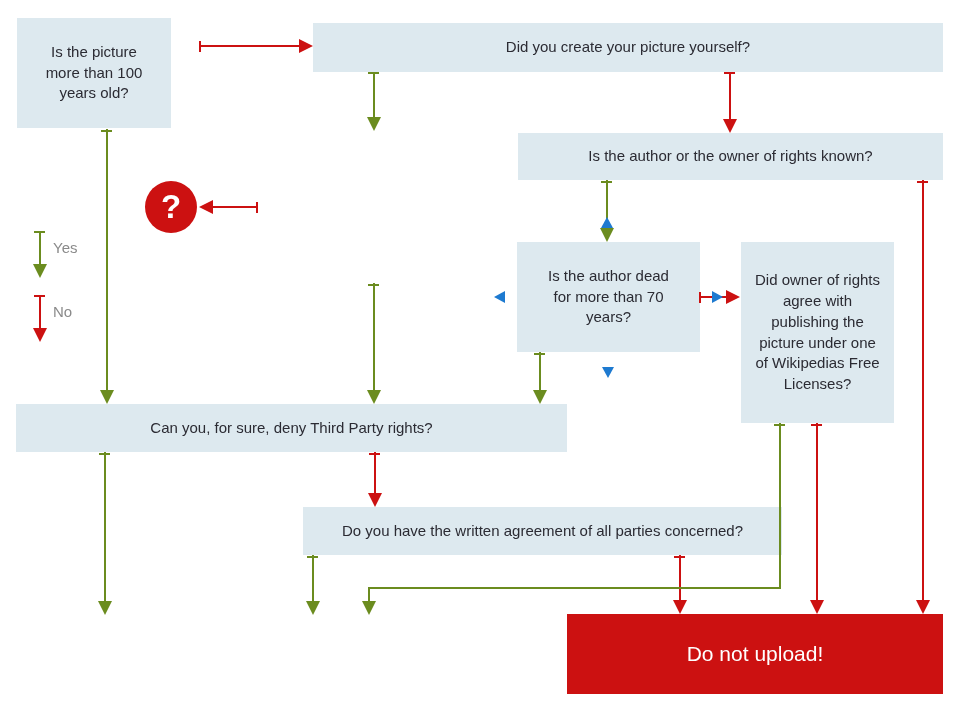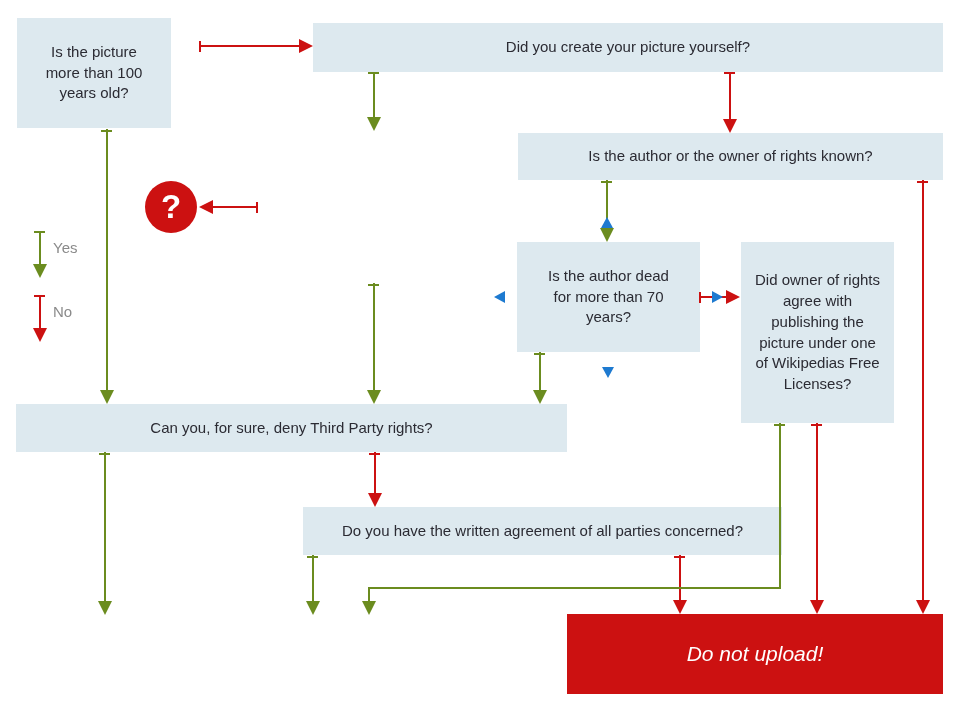--- a/index.html
+++ b/index.html
@@ -59,21 +59,21 @@
 
   <div class="node" style="left:517px;top:242px;width:183px;height:110px;">Is the author dead for more than 70 years?</div>
 
   <div class="node" style="left:16px;top:404px;width:551px;height:48px;">Can you, for sure, deny Third Party rights?</div>
 
   <div class="node" style="left:741px;top:242px;width:153px;height:181px;padding:4px 12px;">Did owner of rights agree with publishing the picture under one of Wikipedias Free Licenses?</div>
 
   <div class="node" style="left:263px;top:507px;width:479px;height:48px;margin-left:40px;">Do you have the written agreement of all parties concerned?</div>
 
 
-  <div class="endnode no" style="left:567px;top:614px;width:376px;height:80px;font-style:italic;">Do not upload!</div>
+  <div class="endnode no" style="left:567px;top:614px;width:376px;height:80px;">Do not upload!</div>
 
   <div class="qcircle" style="left:145px;top:181px;">?</div>
 
   <span class="tbh g" style="left:34px;top:231px;"></span>
   <span class="line vline g" style="left:39px;top:232px;height:33px;"></span>
   <span class="arrd g" style="left:33px;top:264px;"></span>
   <span class="legend-label" style="left:53px;top:239px;">Yes</span>
 
   <span class="tbh r" style="left:34px;top:295px;"></span>
   <span class="line vline r" style="left:39px;top:296px;height:33px;"></span>

